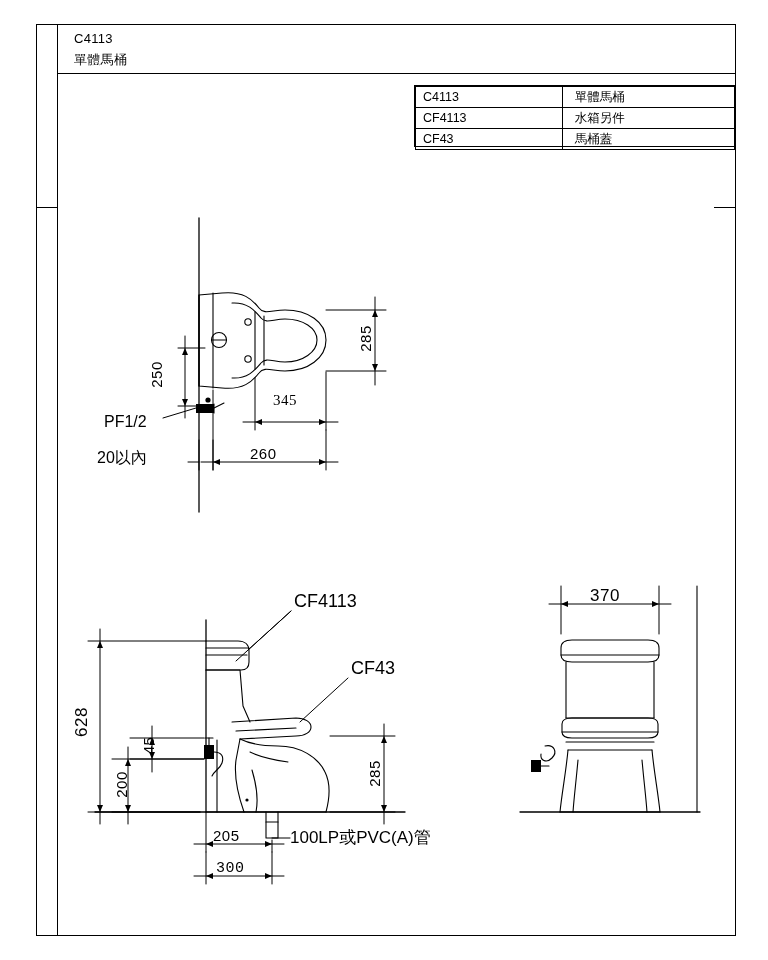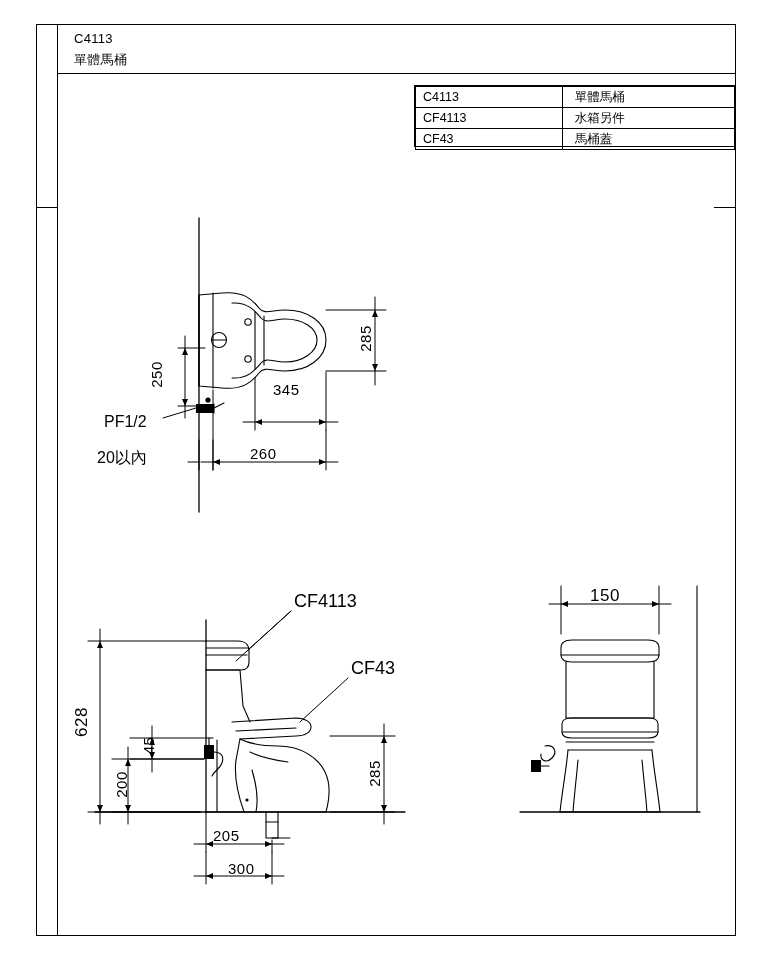--- a/index.html
+++ b/index.html
@@ -371,31 +371,32 @@
   <div class="arr arr-r" style="left:265px; top:841px;"></div>
 
   <div class="arr arr-l" style="left:206px; top:873px;"></div>
   <div class="arr arr-r" style="left:265px; top:873px;"></div>
 
   <div class="arr arr-l" style="left:561px; top:601px;"></div>
   <div class="arr arr-r" style="left:652px; top:601px;"></div>
 
   <div class="dim vert" style="left:352px; top:330px;">285</div>
   <div class="dim vert" style="left:143px; top:366px;">250</div>
-  <div class="dim" style="left:273px; top:381px;">345</div>
+  <div class="dim" style="left:273px; top:392px;font-family:Liberation Serif, serif;">345</div>
   <div class="dim" style="left:250px; top:445px;">260</div>
 
   <div class="lbl" style="left:104px; top:413px;">PF1/2</div>
   <div class="lbl" style="left:97px; top:448px;">20以內</div>
 
   <div class="dim vert" style="left:67px; top:712px; font-size:17px;">628</div>
   <div class="dim vert" style="left:140px; top:737px;">45</div>
   <div class="dim vert" style="left:108px; top:776px;">200</div>
   <div class="dim vert" style="left:361px; top:765px;">285</div>
   <div class="dim" style="left:213px; top:827px;">205</div>
-  <div class="dim" style="left:228px; top:860px;">300</div>
+  <div class="dim" style="left:216px; top:860px;font-family:Liberation Mono, monospace;">300</div>
 
   <div class="lbl" style="left:294px; top:591px; font-size:18px;">CF4113</div>
   <div class="lbl" style="left:351px; top:658px; font-size:18px;">CF43</div>
-
-  <div class="dim" style="left:590px; top:586px; font-size:17px;">150</div>
+  <div class="lbl" style="left:290px; top:826px; font-size:17px;">100LP或PVC(A)管</div>
+
+  <div class="dim" style="left:590px; top:586px; font-size:17px;">370</div>
 
 </div>
 
 </body></html>

